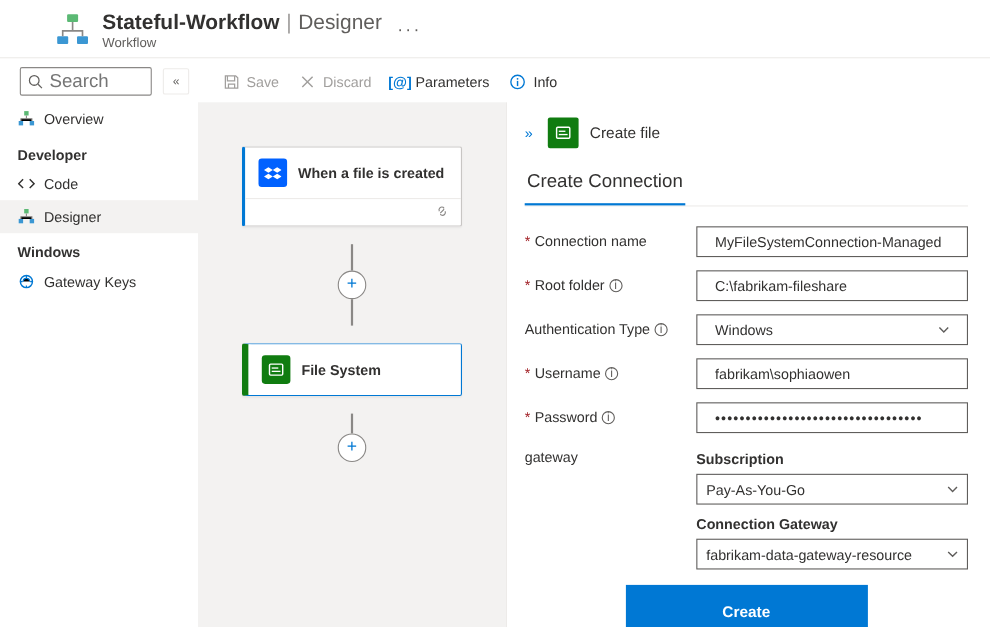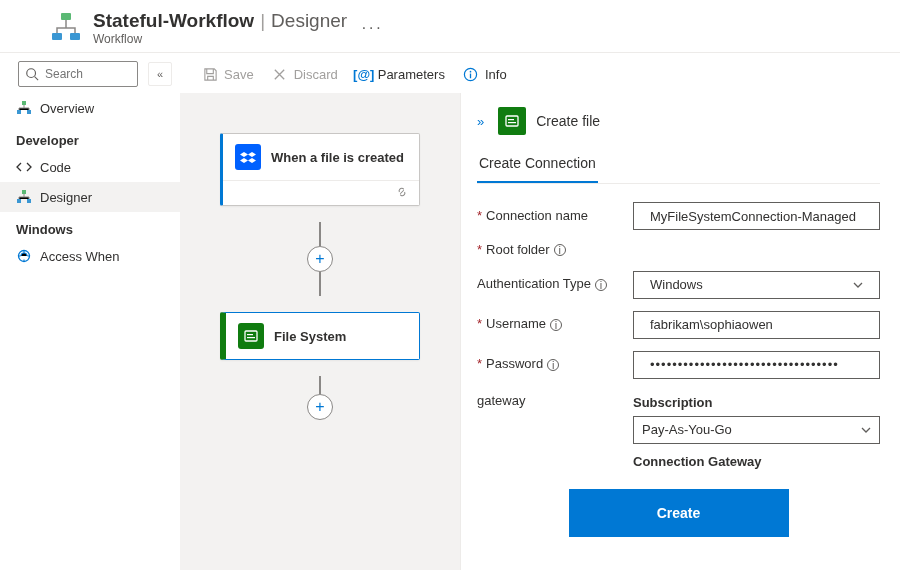--- a/index.html
+++ b/index.html
@@ -13,21 +13,21 @@
   .header .title-row { display: flex; align-items: baseline; gap: 6px; }
   .header .title-main { font-size: 19px; font-weight: 600; color: #323130; }
   .header .title-sep { color: #a19f9d; font-size: 19px; }
   .header .title-sub { font-size: 19px; color: #605e5c; }
   .header .subtitle { font-size: 12px; color: #605e5c; }
   .header .ellipsis { margin-left: 14px; color: #605e5c; font-size: 16px; letter-spacing: 2px; cursor: pointer; }
 
   
   .toolbar-row { display: flex; align-items: center; padding: 8px 18px 6px 18px; border-top: 1px solid #edebe9; }
   .search-box { display: flex; align-items: center; border: 1px solid #8a8886; border-radius: 2px; height: 26px; width: 120px; padding: 0 6px; gap: 6px; color: #605e5c; }
-  .search-box input { border: none; outline: none; width: 80px; font-size: 12px; color: #323130; background: transparent; }
+  .search-box input { border: none; outline: none; width: 80px; font-size: 17px; color: #323130; background: transparent; }
   .collapse-btn { width: 24px; height: 24px; border: 1px solid #edebe9; border-radius: 2px; display: flex; align-items: center; justify-content: center; margin-left: 10px; color: #605e5c; cursor: pointer; font-size: 11px; }
   .toolbar-actions { display: flex; align-items: flex-start; gap: 18px; margin-left: 30px; }
   .tb-item { display: flex; align-items: center; gap: 6px; color: #a19f9d; cursor: pointer; font-size: 13px; }
   .tb-item.enabled { color: #323130; }
   .tb-icon { width: 16px; height: 16px; display: inline-flex; align-items: center; justify-content: center; }
 
   
   .body { display: flex; height: calc(570px - 92px); }
 
   
@@ -49,21 +49,21 @@
   .connector-line { width: 2px; height: 24px; background: #8a8886; margin: 0 auto; }
   .add-circle { width: 26px; height: 26px; border: 1px solid #8a8886; border-radius: 50%; background: #fff; margin: 0 auto; display: flex; align-items: center; justify-content: center; color: #0078d4; font-size: 16px; cursor: pointer; }
 
   
   .panel { flex: 1; background: #fff; padding: 14px 20px 14px 16px; overflow-y: auto; border-left: 1px solid #edebe9; }
   .panel-header { display: flex; align-items: center; gap: 10px; margin-bottom: 14px; }
   .panel-header .collapse { color: #0078d4; font-size: 13px; cursor: pointer; margin-right: 4px; }
   .panel-header .picon { width: 28px; height: 28px; background: #107c10; display: flex; align-items: center; justify-content: center; border-radius: 2px; }
   .panel-header .ptitle { font-size: 14px; color: #323130; }
   .tab-strip { border-bottom: 1px solid #edebe9; margin-bottom: 18px; }
-  .tab { display: inline-block; padding: 6px 2px 10px 2px; font-size: 14px; margin-right: 18px; border-bottom: 2px solid transparent; cursor: pointer; }
+  .tab { display: inline-block; padding: 6px 2px 10px 2px; font-size: 17px; margin-right: 18px; border-bottom: 2px solid transparent; cursor: pointer; }
   .tab.active { border-bottom-color: #0078d4; color: #323130; }
 
   .form-row { display: flex; align-items: center; margin-bottom: 12px; gap: 10px; }
   .form-label { width: 146px; font-size: 13px; color: #323130; display: flex; align-items: center; gap: 4px; line-height: 1.3; }
   .form-label .req { color: #a4262c; }
   .form-label .info { font-size: 11px; color: #605e5c; border: 1px solid #605e5c; border-radius: 50%; width: 12px; height: 12px; display: inline-flex; align-items: center; justify-content: center; font-style: normal; }
   .form-input { flex: 1; }
   .form-input input, .form-input .select { width: 100%; height: 28px; border: 1px solid #605e5c; padding: 0 16px; font-size: 13px; background: #fff; color: #323130; }
   .form-input .select { display: flex; align-items: center; justify-content: space-between; cursor: pointer; }
   .form-sublabel { font-size: 13px; font-weight: 600; margin: 4px 0 6px 0; color: #323130; }
@@ -176,21 +176,21 @@
       <span>Designer</span>
     </div>
     <div class="side-section">Windows</div>
     <div class="side-item">
       <span class="side-icon">
         <svg width="16" height="16" viewBox="0 0 16 16">
             <circle cx="8" cy="8" r="5.5" stroke="#0078d4" stroke-width="1.3" fill="none"></circle>
             <path d="M5 8a3 3 0 016 0M8 2.5v2M8 11.5v2M2.5 8h2M11.5 8h2" stroke="#0078d4" stroke-width="1.1"></path>
           </svg>
       </span>
-      <span>Access When</span>
+      <span>Gateway Keys</span>
     </div>
   </div>
 
   <div class="canvas">
     <div class="node" style="border-left:3px solid #0078d4">
       <div class="node-head">
         <div class="node-icon dropbox-icon">
           <svg width="16" height="16" viewBox="0 0 16 16">
               <path d="M4 3l4 2.5L4 8 0 5.5zM12 3L8 5.5 12 8l4-2.5zM4 9l4 2.5L4 14l-4-2.5zM12 9l-4 2.5L12 14l4-2.5z" fill="#fff"></path>
             </svg>
@@ -248,20 +248,21 @@
         </div>
       <div class="form-input"><input value="MyFileSystemConnection-Managed" style=""></div>
     </div>
 
     <div class="form-row">
       <div class="form-label">
           <span class="req">*</span>
           <span>Root folder</span> 
           <i class="info">i</i>
         </div>
+      <div class="form-input"><input value="C:\fabrikam-fileshare" style=""></div>
     </div>
 
     <div class="form-row">
       <div class="form-label">
           <span>Authentication Type</span> 
           <i class="info">i</i>
         </div>
       <div class="form-input">
         <div class="select">
           <span>Windows</span>
@@ -300,19 +301,27 @@
         <div class="form-sublabel">Subscription</div>
         <div class="select" style="border:1px solid #605e5c;height:28px;padding:0 8px;margin-bottom:10px">
           <span>Pay-As-You-Go</span>
           <span>
               <svg width="10" height="10" viewBox="0 0 10 10">
                 <path d="M1 3l4 4 4-4" stroke="#605e5c" stroke-width="1.3" fill="none"></path>
               </svg>
             </span>
         </div>
         <div class="form-sublabel">Connection Gateway</div>
+        <div class="select" style="border:1px solid #605e5c;height:28px;padding:0 8px">
+          <span>fabrikam-data-gateway-resource</span>
+          <span>
+              <svg width="10" height="10" viewBox="0 0 10 10">
+                <path d="M1 3l4 4 4-4" stroke="#605e5c" stroke-width="1.3" fill="none"></path>
+              </svg>
+            </span>
+        </div>
       </div>
     </div>
 
     <button class="create-btn">Create</button>
   </div>
 
 </div>
 
 </body></html>

